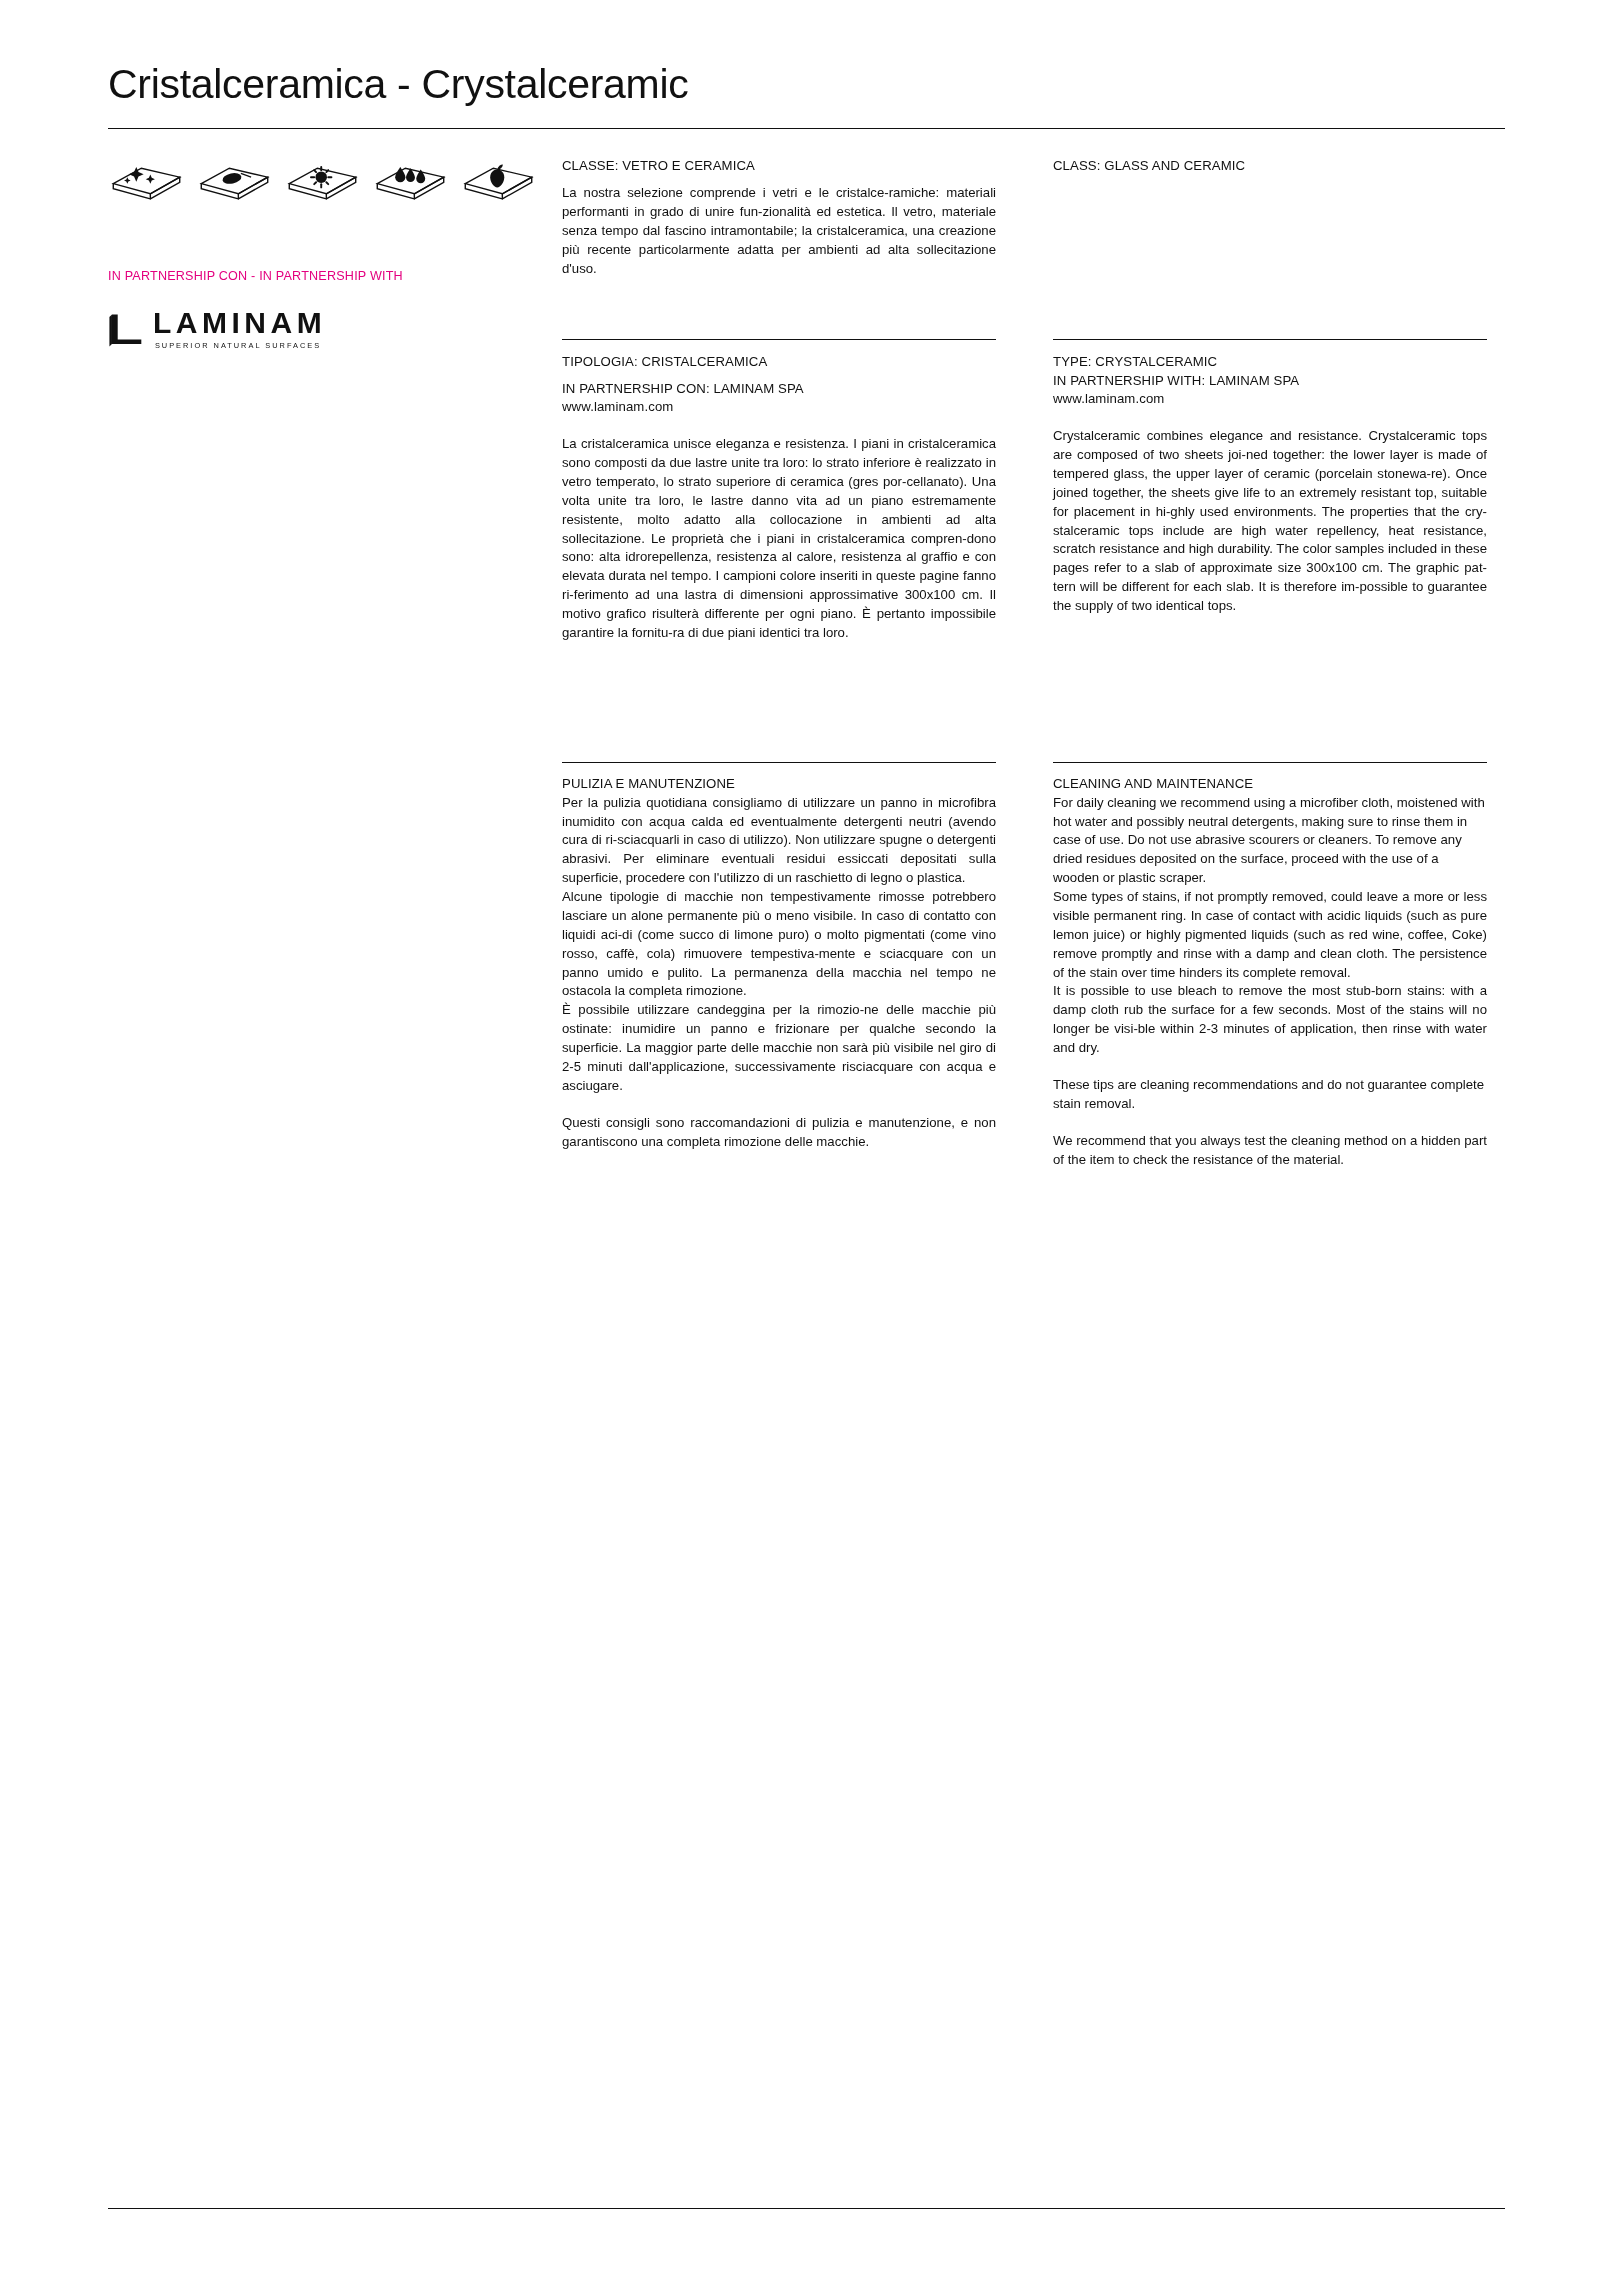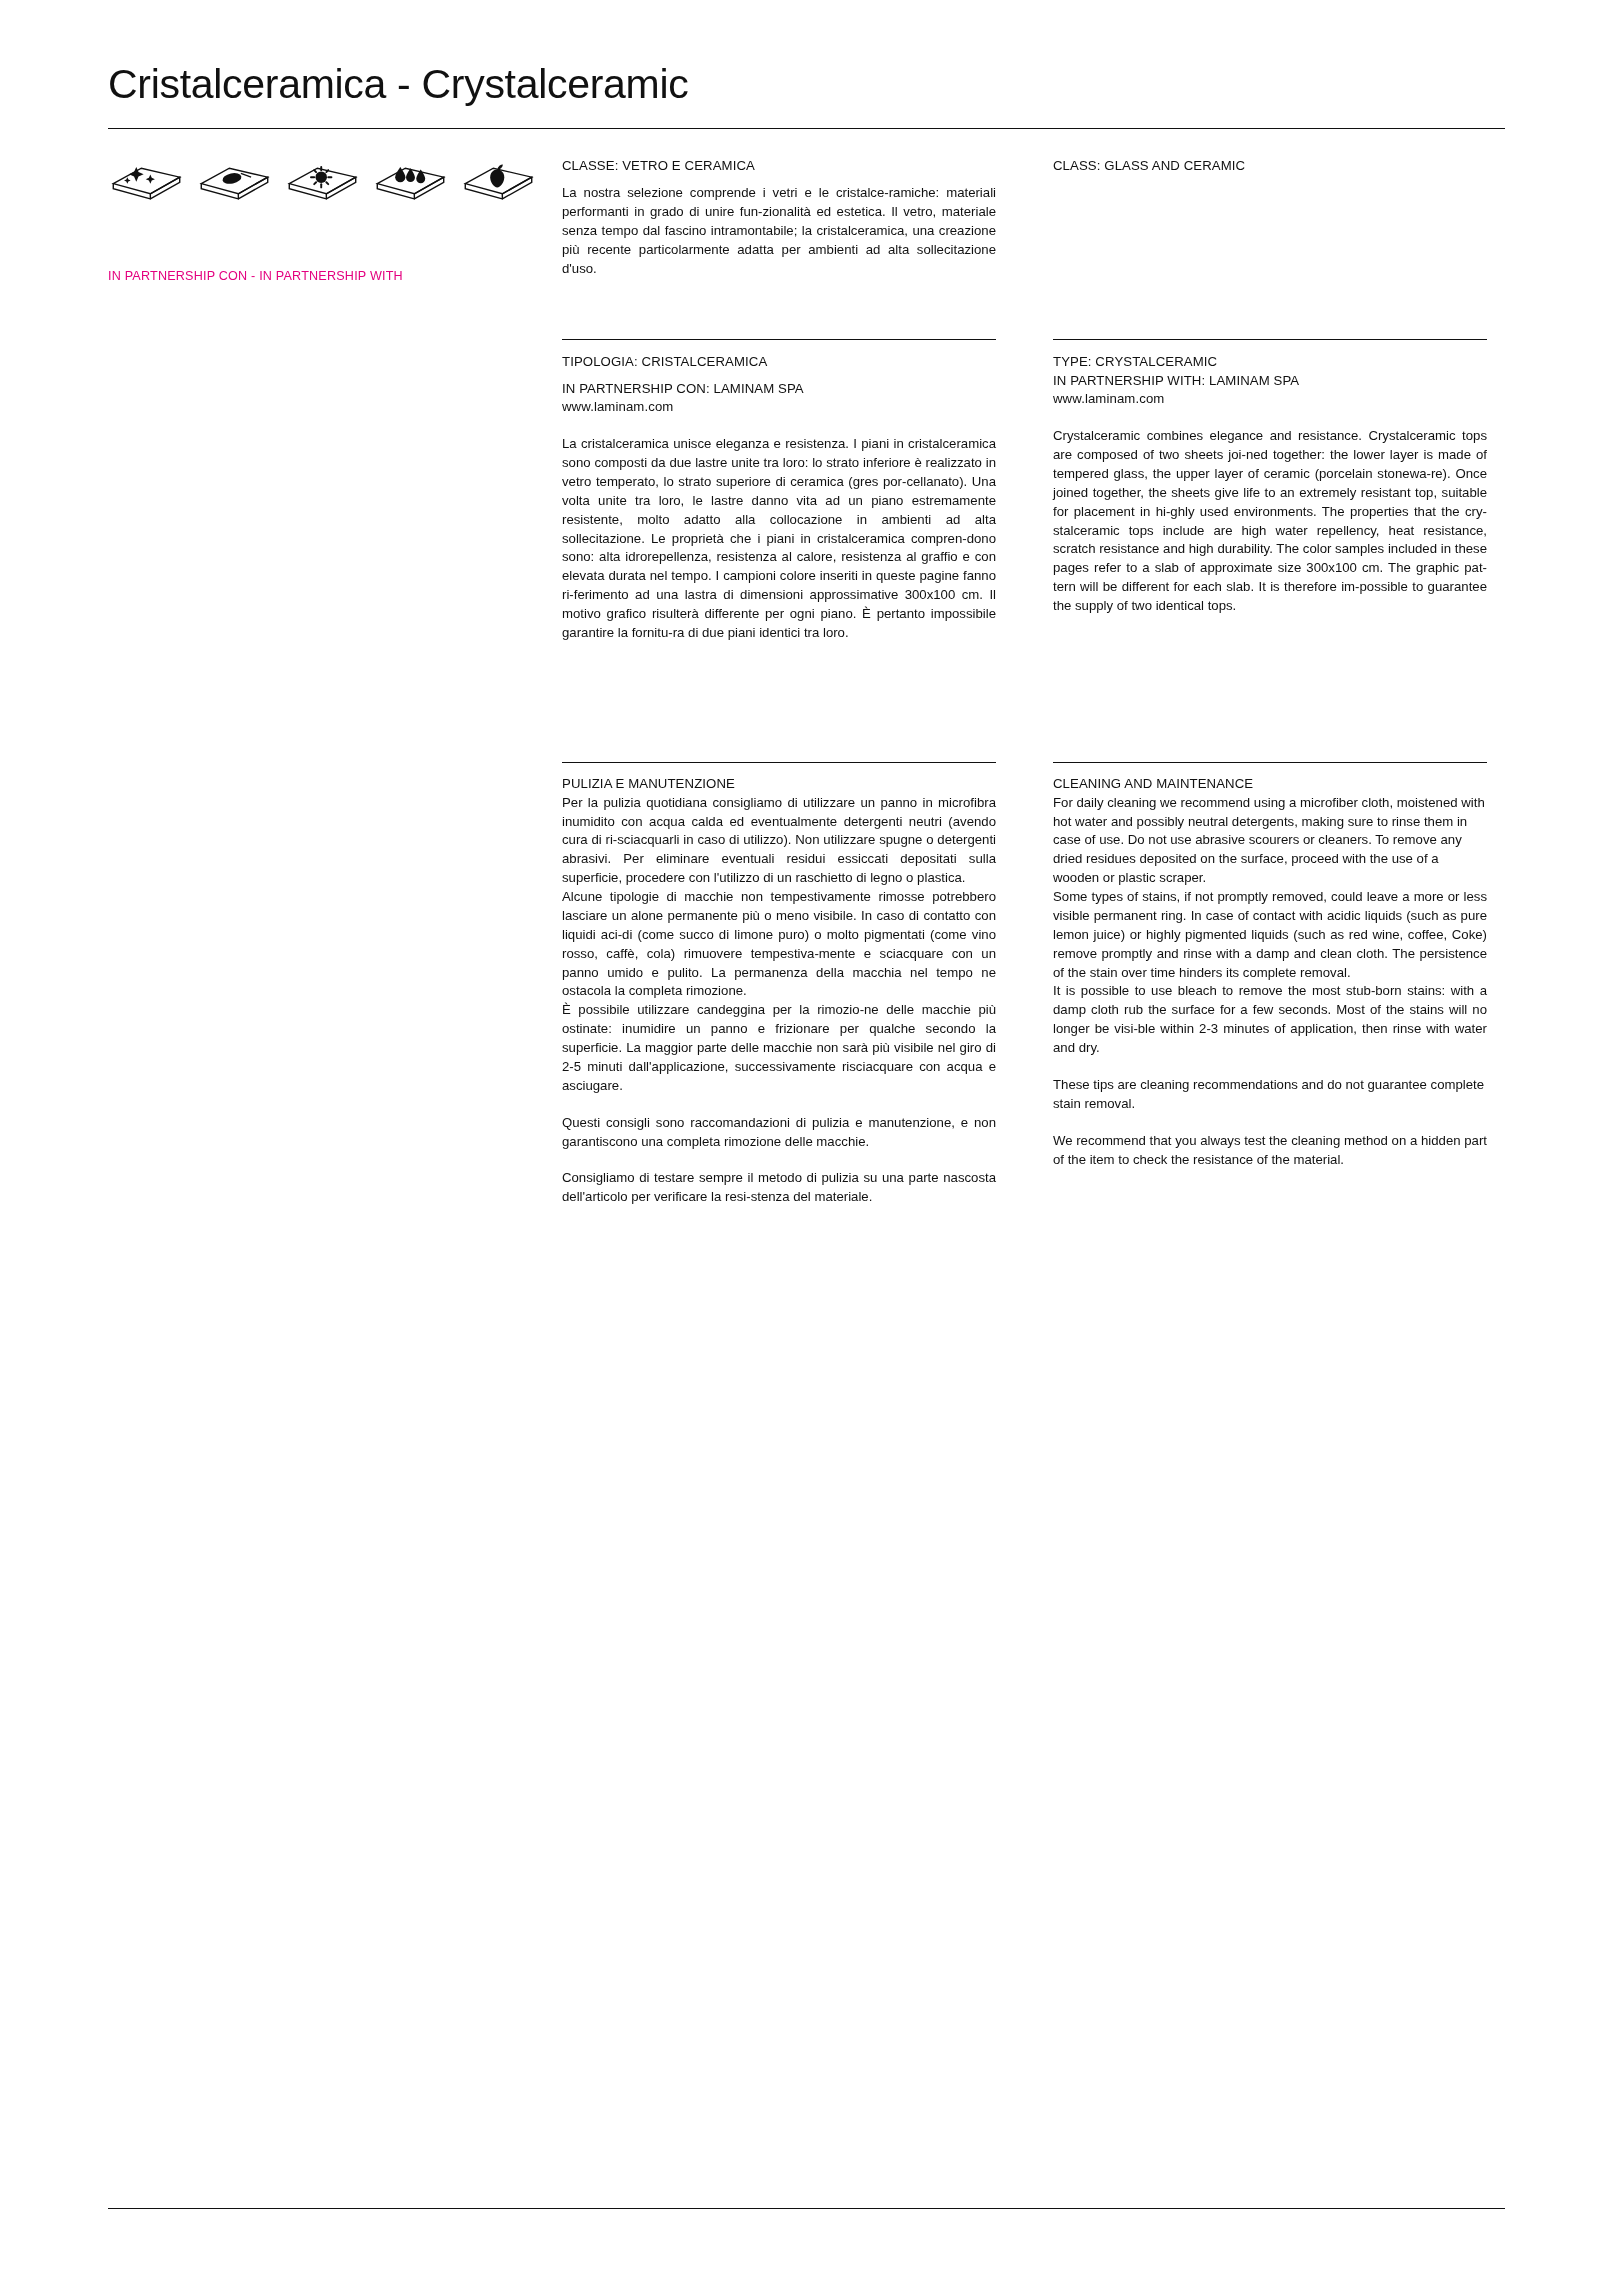--- a/index.html
+++ b/index.html
@@ -247,20 +247,32 @@
             <path d="M58 18 c-6 0 -11 5 -11 12 0 8 6 16 11 16 5 0 11 -8 11 -16 0 -7 -5 -12 -11 -12 Z"></path>
             <path d="M58 18 c1 -5 5 -8 9 -8 -1 5 -4 8 -9 8 Z"></path>
           </g>
         </svg>
       </div>
 
     </div>
 
     <div class="partnership-line">IN PARTNERSHIP CON - IN PARTNERSHIP WITH</div>
 
+    <div class="laminam">
+      <div class="laminam-mark">
+        <svg width="36" height="37" viewBox="0 0 56 58">
+          <path d="M6 4 L6 50 L52 50 L52 43 L15 43 L15 4 Z" fill="#111"></path>
+          <path d="M6 4 L6 50 L2 54 L2 8 Z" fill="#111"></path>
+        </svg>
+      </div>
+      <div class="laminam-text">
+        <div class="laminam-name">LAMINAM</div>
+        <div class="laminam-sub">SUPERIOR NATURAL SURFACES</div>
+      </div>
+    </div>
   </div>
 
   <div class="col col-it" style="top:0;">
 
     <div class="block" style="top:157px;">
       <p class="sec-head">CLASSE: VETRO E CERAMICA</p>
       <p class="body-text">La nostra selezione comprende i vetri e le cristalce-ramiche: materiali performanti in grado di unire fun-zionalità ed estetica. Il vetro, materiale senza tempo dal fascino intramontabile; la cristalceramica, una creazione più recente particolarmente adatta per ambienti ad alta sollecitazione d'uso.</p>
     </div>
 
     <div class="rule" style="top:339px;"></div>
@@ -273,21 +285,20 @@
     </div>
 
     <div class="rule" style="top:762px;"></div>
 
     <div class="block" style="top:775px;">
       <p class="sec-head" style="margin-bottom:0;">PULIZIA E MANUTENZIONE</p>
       <p class="body-text">Per la pulizia quotidiana consigliamo di utilizzare un panno in microfibra inumidito con acqua calda ed eventualmente detergenti neutri (avendo cura di ri-sciacquarli in caso di utilizzo). Non utilizzare spugne o detergenti abrasivi. Per eliminare eventuali residui essiccati depositati sulla superficie, procedere con l'utilizzo di un raschietto di legno o plastica.</p>
       <p class="body-text">Alcune tipologie di macchie non tempestivamente rimosse potrebbero lasciare un alone permanente più o meno visibile. In caso di contatto con liquidi aci-di (come succo di limone puro) o molto pigmentati (come vino rosso, caffè, cola) rimuovere tempestiva-mente e sciacquare con un panno umido e pulito. La permanenza della macchia nel tempo ne ostacola la completa rimozione.</p>
       <p class="body-text">È possibile utilizzare candeggina per la rimozio-ne delle macchie più ostinate: inumidire un panno e frizionare per qualche secondo la superficie. La maggior parte delle macchie non sarà più visibile nel giro di 2-5 minuti dall'applicazione, successivamente risciacquare con acqua e asciugare.</p>
       <p class="body-text" style="margin-top:18px;">Questi consigli sono raccomandazioni di pulizia e manutenzione, e non garantiscono una completa rimozione delle macchie.</p>
-      <p class="body-text" style="margin-top:18px;">Consigliamo di testare sempre il metodo di pulizia su una parte nascosta dell'articolo per verificare la resi-stenza del materiale.</p>
     </div>
   </div>
 
   <div class="col col-en" style="top:0;">
 
     <div class="block" style="top:157px;">
       <p class="sec-head">CLASS: GLASS AND CERAMIC</p>
     </div>
 
     <div class="rule" style="top:339px;"></div>

